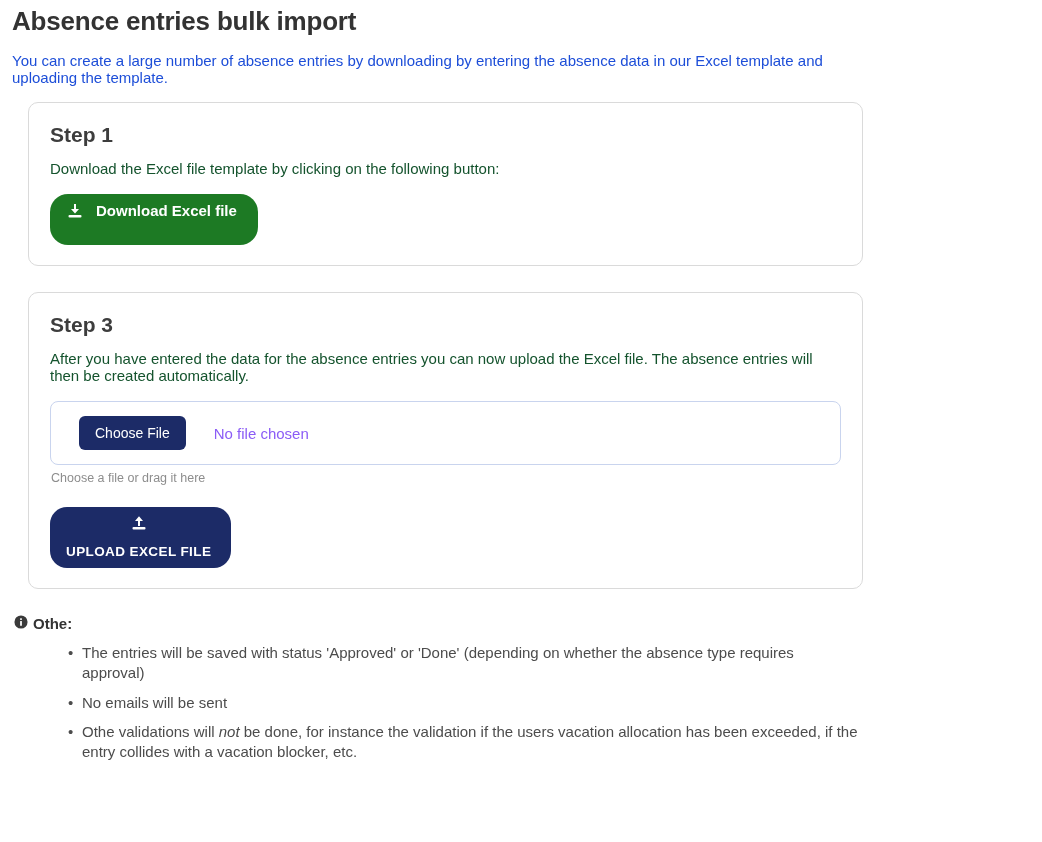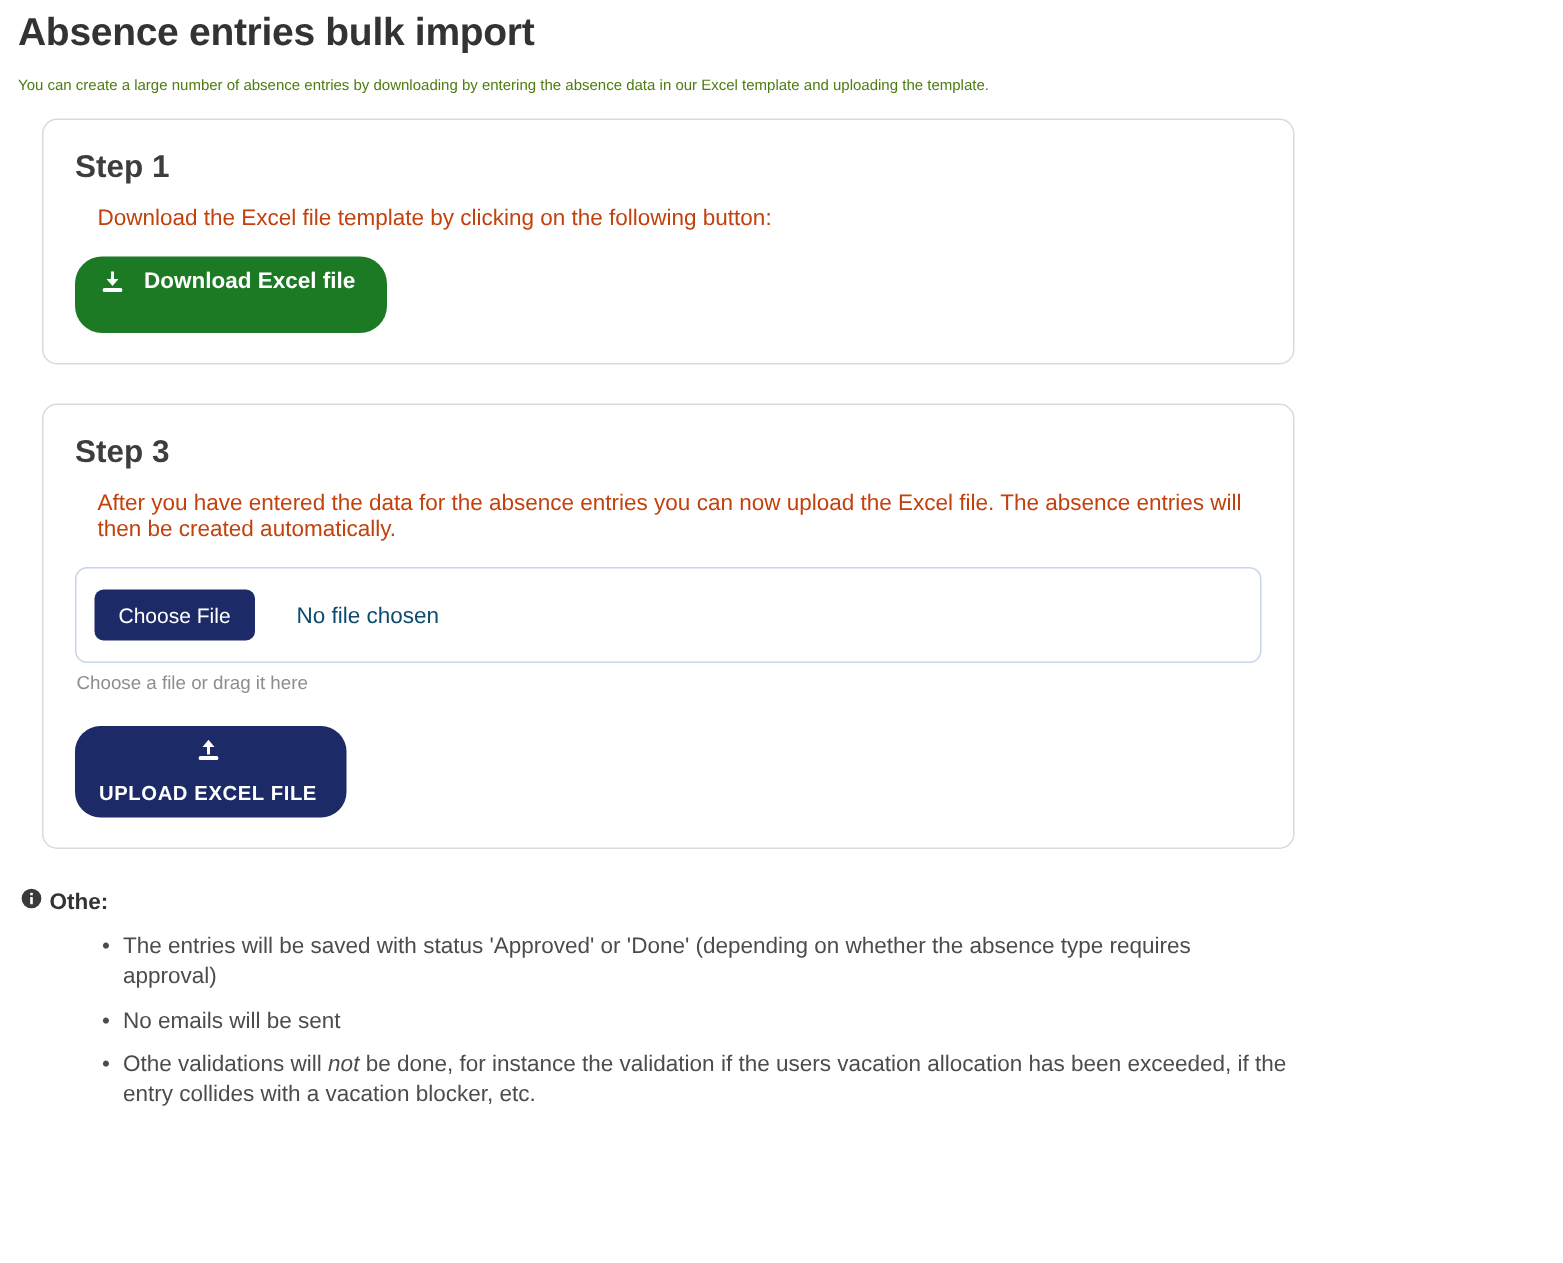--- a/index.html
+++ b/index.html
@@ -16,39 +16,39 @@
   }
   .page-title {
     margin: 0 12px;
     font-size: 26px;
     font-weight: 700;
     color: #333333;
     letter-spacing: -0.2px;
   }
   .intro {
     margin: 15px 12px 16px 12px;
-    font-size: 10px;
-    color: #4d7c0f;
+    font-size: 15px;
+    color: #1d4ed8;
   }
   .card {
     border: 1px solid #dadada;
     border-radius: 10px;
     margin: 0 9px 26px 28px;
     padding: 20px 21px;
   }
   .step-heading {
     margin: 0 0 13px 0;
     font-size: 21px;
     font-weight: 600;
     color: #3d3d3d;
   }
   .step-desc {
-    margin: 0 0 17px 15px;
+    margin: 0 0 17px 0;
     font-size: 15px;
-    color: #c2410c;
+    color: #14532d;
   }
   .step-desc.last { margin-bottom: 0; }
   .btn {
     display: inline-flex;
     align-items: center;
     gap: 13px;
     border: none;
     cursor: pointer;
     color: #ffffff;
     font-family: "Liberation Sans", sans-serif;
@@ -65,40 +65,40 @@
     background: #1c2b67;
     border-radius: 17px;
     padding: 8px 20px 9px 16px;
     font-size: 13.5px;
     letter-spacing: 0.4px;
     flex-direction: column;
   }
   .file-drop {
     border: 1px solid #c9d4ee;
     border-radius: 8px;
-    padding: 14px 12px;
+    padding: 14px 28px;
     display: flex;
     align-items: center;
     margin: 2px 0 6px 0;
     cursor: pointer;
   }
   .choose-file-btn {
     background: #1c2b67;
     color: #fff;
     border: none;
     border-radius: 6px;
     padding: 9px 16px;
     font-size: 14px;
     font-family: "Liberation Sans", sans-serif;
     cursor: pointer;
   }
   .file-status {
     margin-left: 28px;
     font-size: 15px;
-    color: #0c4a6e;
+    color: #8b5cf6;
   }
   .file-helper {
     margin: 0 0 22px 1px;
     font-size: 12.5px;
     color: #8d8d8d;
   }
   .hint { margin: 0 12px 0 14px; }
   .hint-header {
     display: flex;
     align-items: center;

